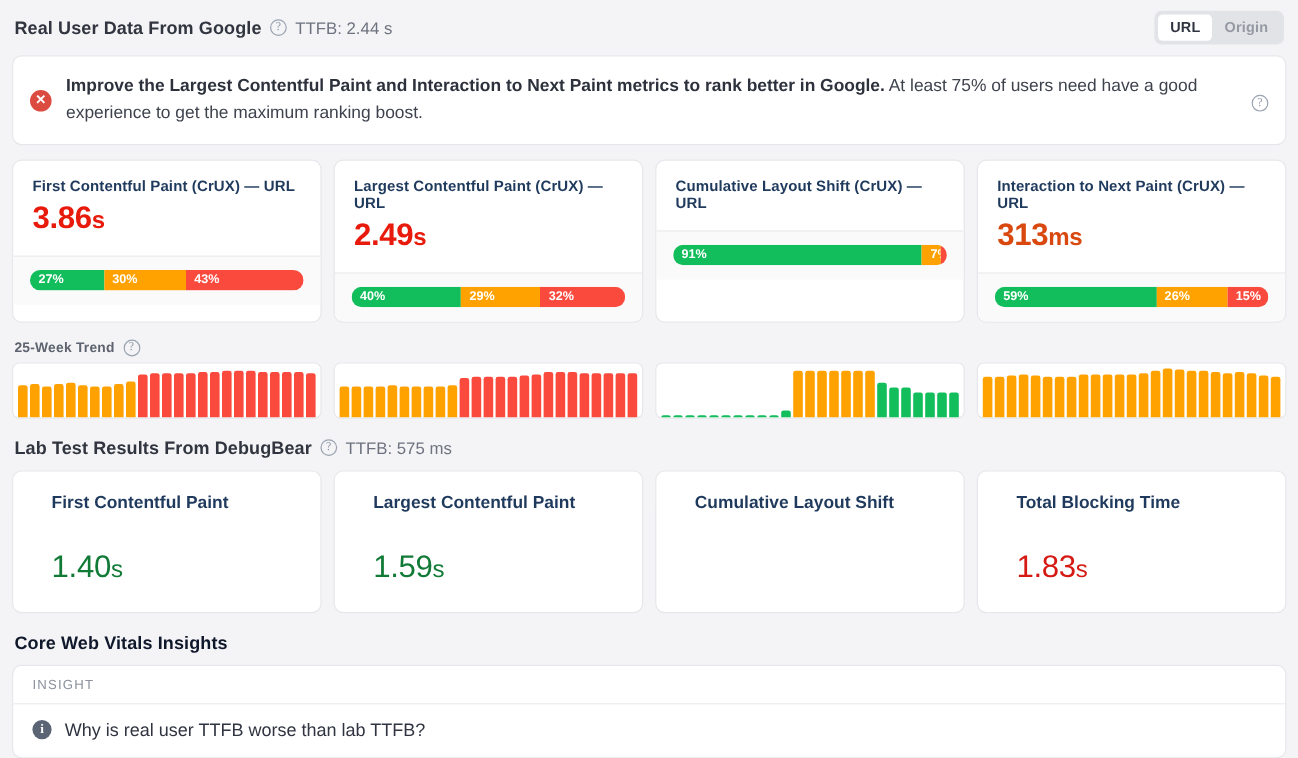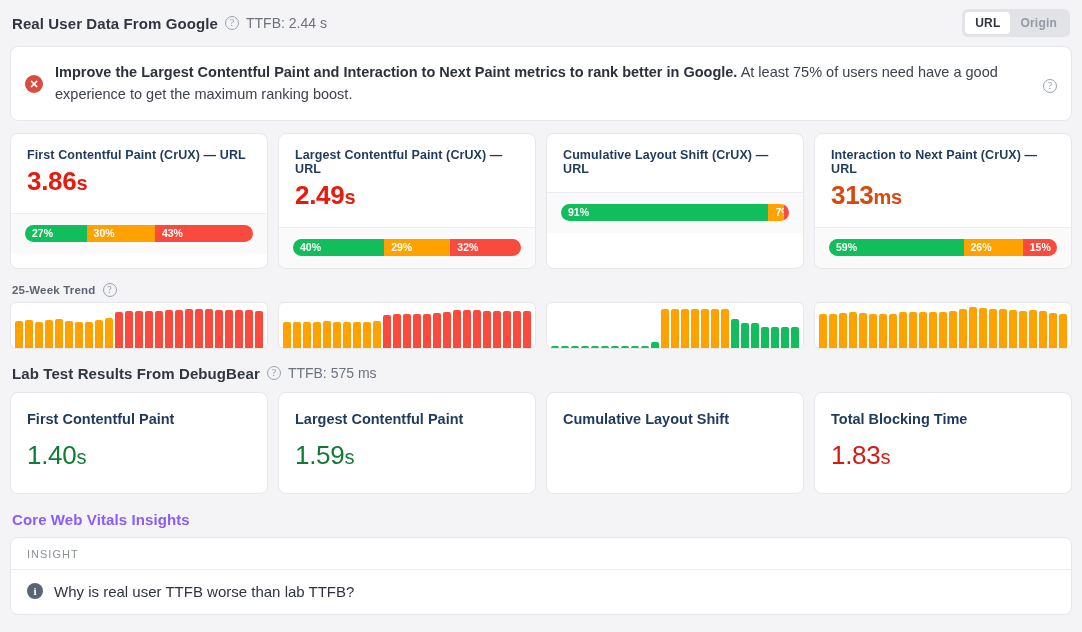--- a/index.html
+++ b/index.html
@@ -112,33 +112,33 @@
   }
   .spark i {
     display: block; flex: 1 1 0; border-radius: 2px 2px 0 0;
   }
 
   
   .lab-head { margin-top: 16px; }
   .lab-row { display: flex; gap: 10px; padding: 0 10px; margin-top: 10px; }
   .lab-card {
     flex: 1 1 0; background: #ffffff; border: 1px solid #e6e7ea;
-    border-radius: 8px; padding: 18px 16px 22px 16px;
+    border-radius: 8px; padding: 18px 16px 22px 32px;
   }
   .lab-label {
     font-size: 14.5px; font-weight: bold; color: #1f3a5c;
   }
   .lab-value {
-    font-size: 26px; margin-top: 13px; letter-spacing: -.3px;
+    font-size: 26px; margin-top: 30px; letter-spacing: -.3px;
   }
   .lab-value .unit { font-size: 20px; }
 
   
   .insight-head { margin-top: 17px; }
-  .insight-head .sec-title { font-size: 15px; color: #8b5cf6; }
+  .insight-head .sec-title { font-size: 15px; color: #0f172a; }
   .insight-box {
     margin: 9px 10px 0 10px; background: #ffffff;
     border: 1px solid #e6e7ea; border-radius: 8px; overflow: hidden;
   }
   .insight-th {
     font-size: 11px; letter-spacing: 1px; color: #8b919d;
     padding: 10px 16px 9px 16px; border-bottom: 1px solid #ebecef;
   }
   .insight-row {
     display: flex; align-items: center; gap: 11px;

